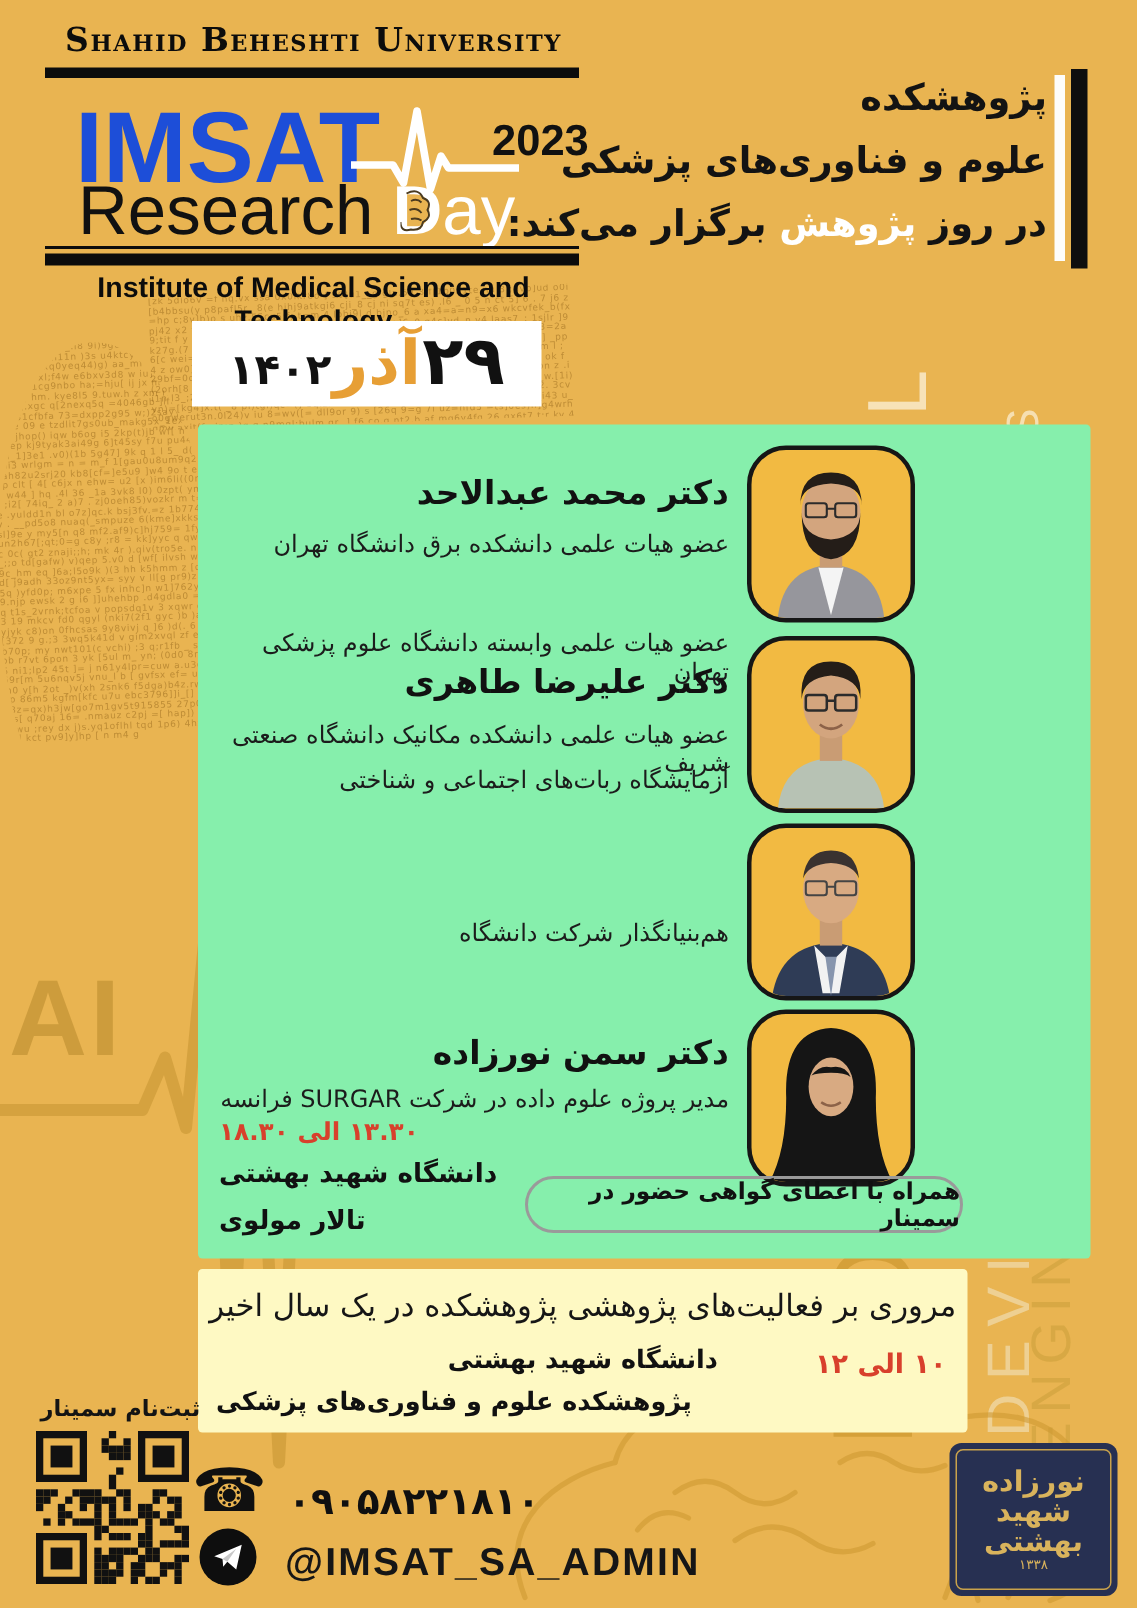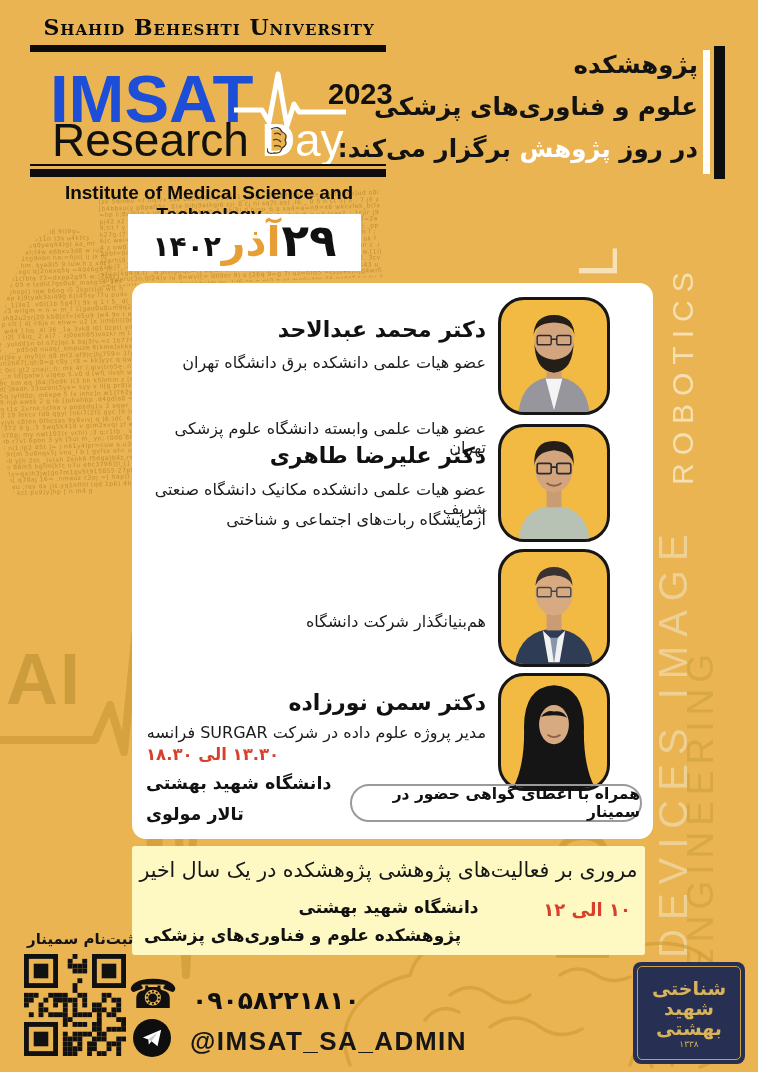--- a/index.html
+++ b/index.html
@@ -46,21 +46,21 @@
   .fa-header .hl{color:#ffffff;}
   .bar-white{left:703px;top:50px;width:7px;height:124px;background:#fdfdfb;z-index:2;}
   .bar-black{left:714px;top:46px;width:11px;height:133px;background:#0e0e0e;z-index:2;}
   
   .date-box{left:128px;top:214px;width:233px;height:57px;background:#fff;z-index:2;
     display:flex;direction:rtl;align-items:baseline;justify-content:center;gap:4px;padding-top:2px;box-sizing:border-box;}
   .date-day{font-size:45px;font-weight:bold;color:#111;line-height:50px;}
   .date-month{font-size:41px;font-weight:bold;color:#e79f35;line-height:50px;margin:0 -3px;}
   .date-year{font-size:28px;font-weight:bold;color:#111;line-height:46px;}
   
-  .main-card{left:132px;top:283px;width:521px;height:556px;background:#ffffff;border-radius:14px;z-index:2;}
+  .main-card{left:132px;top:283px;width:595px;height:556px;background:#86efac;border-radius:3px;z-index:2;}
   .photo{position:absolute;left:366px;width:112px;height:118px;background:#f2ba42;
     border:3px solid #161616;border-radius:26px;overflow:hidden;box-sizing:border-box;}
   .sp-name{position:absolute;left:10px;width:344px;direction:rtl;text-align:start;
     font-size:22px;font-weight:bold;color:#111;}
   .sp-line{position:absolute;left:10px;width:344px;direction:rtl;text-align:start;
     font-size:16px;color:#1c1c1c;}
   .session{position:absolute;left:14px;direction:rtl;text-align:left;font-weight:bold;}
   .session-time{top:462px;color:#d8402c;font-size:16.5px;}
   .session-v1{top:490px;color:#111;font-size:17.5px;}
   .session-v2{top:521px;color:#111;font-size:17.5px;}
@@ -384,20 +384,20 @@
   <div class="abs tg-icon">
     <svg width="22" height="22" viewBox="0 0 24 24">
       <path d="M2 11.5 L22 3 L18 21 L11.5 15.5 L8.5 19 L8 13.5 Z" fill="#ffffff"></path>
       <path d="M8 13.5 L18 6 L11.5 15.5 Z" fill="#c8c8c8"></path>
     </svg>
   </div>
   <div class="abs tg-handle">@IMSAT_SA_ADMIN</div>
 
   <div class="abs seal">
     <div class="seal-inner">
-      <div class="seal-line">شناختی</div>
+      <div class="seal-line">نورزاده</div>
       <div class="seal-line">شهید</div>
       <div class="seal-line">بهشتی</div>
       <div class="seal-year">۱۳۳۸</div>
     </div>
   </div>
 
 </div>
 
 </body></html>

